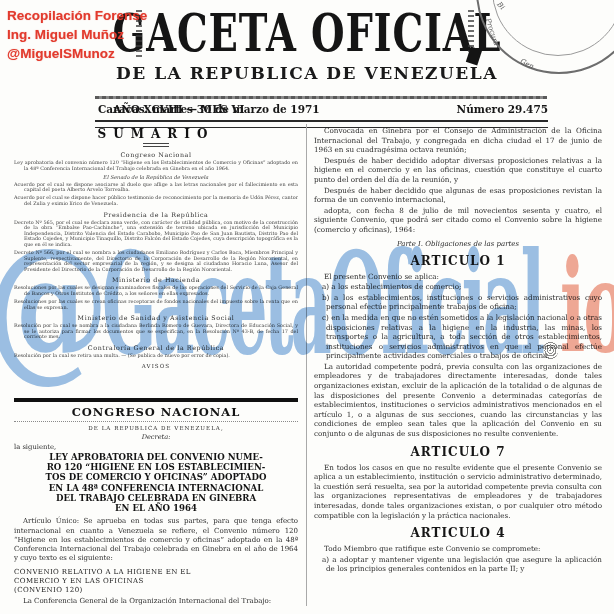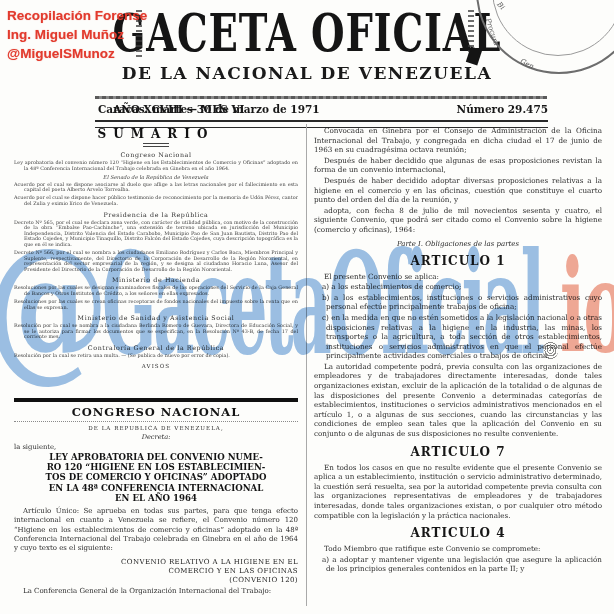--- a/index.html
+++ b/index.html
@@ -55,21 +55,21 @@
   
   .rule-thick{height:4px; background:#101010; margin-bottom:3px;}
   .congreso-head{text-align:center; font-size:11.5px; font-weight:bold; letter-spacing:1px; color:#141414;}
   .rule-dotted{border-top:1.5px dotted #8a8a8a; margin:2px 0 3px;}
   .cn-sub1{text-align:center; font-size:6.6px; letter-spacing:1.5px; color:#2c2c2c;}
   .cn-sub2{text-align:center; font-size:5.6px; letter-spacing:1px; color:#2c2c2c; margin-top:1px;}
   .cn-decreta{text-align:center; font-style:italic; font-size:6.6px; color:#2c2c2c; margin:2px 0;}
   .cn-lasig{font-size:6.8px; color:#2c2c2c; margin:2px 0 1px;}
   .ley-line{text-align:center; font-size:8.6px; font-weight:bold; line-height:10.2px; color:#131313;}
   .body-p{font-size:7px; line-height:9.3px; text-align:justify; color:#2d2d2d; margin-top:4px; text-indent:9px;}
-  .conv-title{text-align:right; font-size:7px; line-height:9px; letter-spacing:.4px; color:#222; margin-top:4px;}
+  .conv-title{text-align:left; font-size:7px; line-height:9px; letter-spacing:.4px; color:#222; margin-top:4px;}
   
   .r-p{font-size:7.2px; line-height:9.6px; text-align:justify; color:#2c2c2c; text-indent:10px; margin-bottom:1px;}
   .parte{ text-align:center; font-style:italic; font-size:7px; color:#2c2c2c; margin:5px 0 2px;}
   .art-title{text-align:center; font-size:12px; font-weight:bold; letter-spacing:1px; color:#161616; margin:6px 0 4px;}
   .r-line{font-size:7.2px; line-height:9.6px; text-align:justify; color:#2c2c2c;
     padding-left:12px; text-indent:-4px; margin-bottom:1px;}
   .r-line.flush{padding-left:0; text-indent:10px;}
   
   .watermark{position:absolute; left:0; top:0; width:614px; height:614px; z-index:30;
     pointer-events:none; mix-blend-mode:multiply;}
@@ -89,21 +89,21 @@
 
 <div class="page">
 
   <div class="overlay">
     <div>Recopilación Forense</div>
     <div>Ing. Miguel Muñoz</div>
     <div>@MiguelSMunoz</div>
   </div>
 
   <div class="masthead-title">GACETA OFICIAL</div>
-  <div class="masthead-sub">DE LA NACIONAL DE VENEZUELA</div>
+  <div class="masthead-sub">DE LA REPUBLICA DE VENEZUELA</div>
   <div class="ornament left"></div>
   <div class="ornament right"></div>
 
   <div class="stamp-outer"></div>
   <div class="stamp-inner"></div>
   <div class="stamp-txt" style="left:497px; top:2px; transform:rotate(48deg);">Bi</div>
   <div class="stamp-txt" style="left:478px; top:28px; transform:rotate(72deg);">Procura</div>
   <div class="stamp-txt" style="left:520px; top:60px; transform:rotate(26deg);">Gen</div>
   <div class="stamp-blob"></div>
 
@@ -148,32 +148,33 @@
     <div class="rule-thick"></div>
     <div class="congreso-head">CONGRESO NACIONAL</div>
     <div class="rule-dotted"></div>
     <div class="cn-sub2">DE LA REPUBLICA DE VENEZUELA,</div>
     <div class="cn-decreta">Decreta:</div>
     <div class="cn-lasig">la siguiente,</div>
     <div class="ley-line">LEY APROBATORIA DEL CONVENIO NUME-</div>
     <div class="ley-line">RO 120 “HIGIENE EN LOS ESTABLECIMIEN-</div>
     <div class="ley-line">TOS DE COMERCIO Y OFICINAS” ADOPTADO</div>
     <div class="ley-line">EN LA 48ª CONFERENCIA INTERNACIONAL</div>
+    <div class="ley-line">DEL TRABAJO CELEBRADA EN GINEBRA</div>
     <div class="ley-line">EN EL AÑO 1964</div>
     <div class="body-p">Artículo Único: Se aprueba en todas sus partes, para que tenga efecto internacional en cuanto a Venezuela se refiere, el Convenio número 120 “Higiene en los establecimientos de comercio y oficinas” adoptado en la 48ª Conferencia Internacional del Trabajo celebrada en Ginebra en el año de 1964 y cuyo texto es el siguiente:</div>
     <div class="conv-title">CONVENIO RELATIVO A LA HIGIENE EN EL</div>
     <div class="conv-title" style="margin-top:0;">COMERCIO Y EN LAS OFICINAS</div>
     <div class="conv-title" style="margin-top:0;">(CONVENIO 120)</div>
     <div class="body-p" style="margin-top:2px;">La Conferencia General de la Organización Internacional del Trabajo:</div>
   </div>
 
   <div class="col-right">
     <div class="r-p">Convocada en Ginebra por el Consejo de Administración de la Oficina Internacional del Trabajo, y congregada en dicha ciudad el 17 de junio de 1963 en su cuadragésima octava reunión;</div>
+    <div class="r-p">Después de haber decidido adoptar diversas proposiciones relativas a la higiene en el comercio y en las oficinas, cuestión que constituye el cuarto punto del orden del día de la reunión, y</div>
     <div class="r-p">Después de haber decidido que algunas de esas proposiciones revistan la forma de un convenio internacional,</div>
-    <div class="r-p">Después de haber decidido adoptar diversas proposiciones relativas a la higiene en el comercio y en las oficinas, cuestión que constituye el cuarto punto del orden del día de la reunión, y</div>
     <div class="r-p">adopta, con fecha 8 de julio de mil novecientos sesenta y cuatro, el siguiente Convenio, que podrá ser citado como el Convenio sobre la higiene (comercio y oficinas), 1964:</div>
 
     <div class="parte">Parte I. Obligaciones de las partes</div>
 
     <div class="art-title">ARTICULO 1</div>
     <div class="r-line flush">El presente Convenio se aplica:</div>
     <div class="r-line">a) a los establecimientos de comercio;</div>
     <div class="r-line">b) a los establecimientos, instituciones o servicios administrativos cuyo personal efectúe principalmente trabajos de oficina;</div>
     <div class="r-line">c) en la medida en que no estén sometidos a la legislación nacional o a otras disposiciones relativas a la higiene en la industria, las minas, los transportes o la agricultura, a toda sección de otros establecimientos, instituciones o servicios administrativos en que el personal efectúe principalmente actividades comerciales o trabajos de oficina.</div>
 

